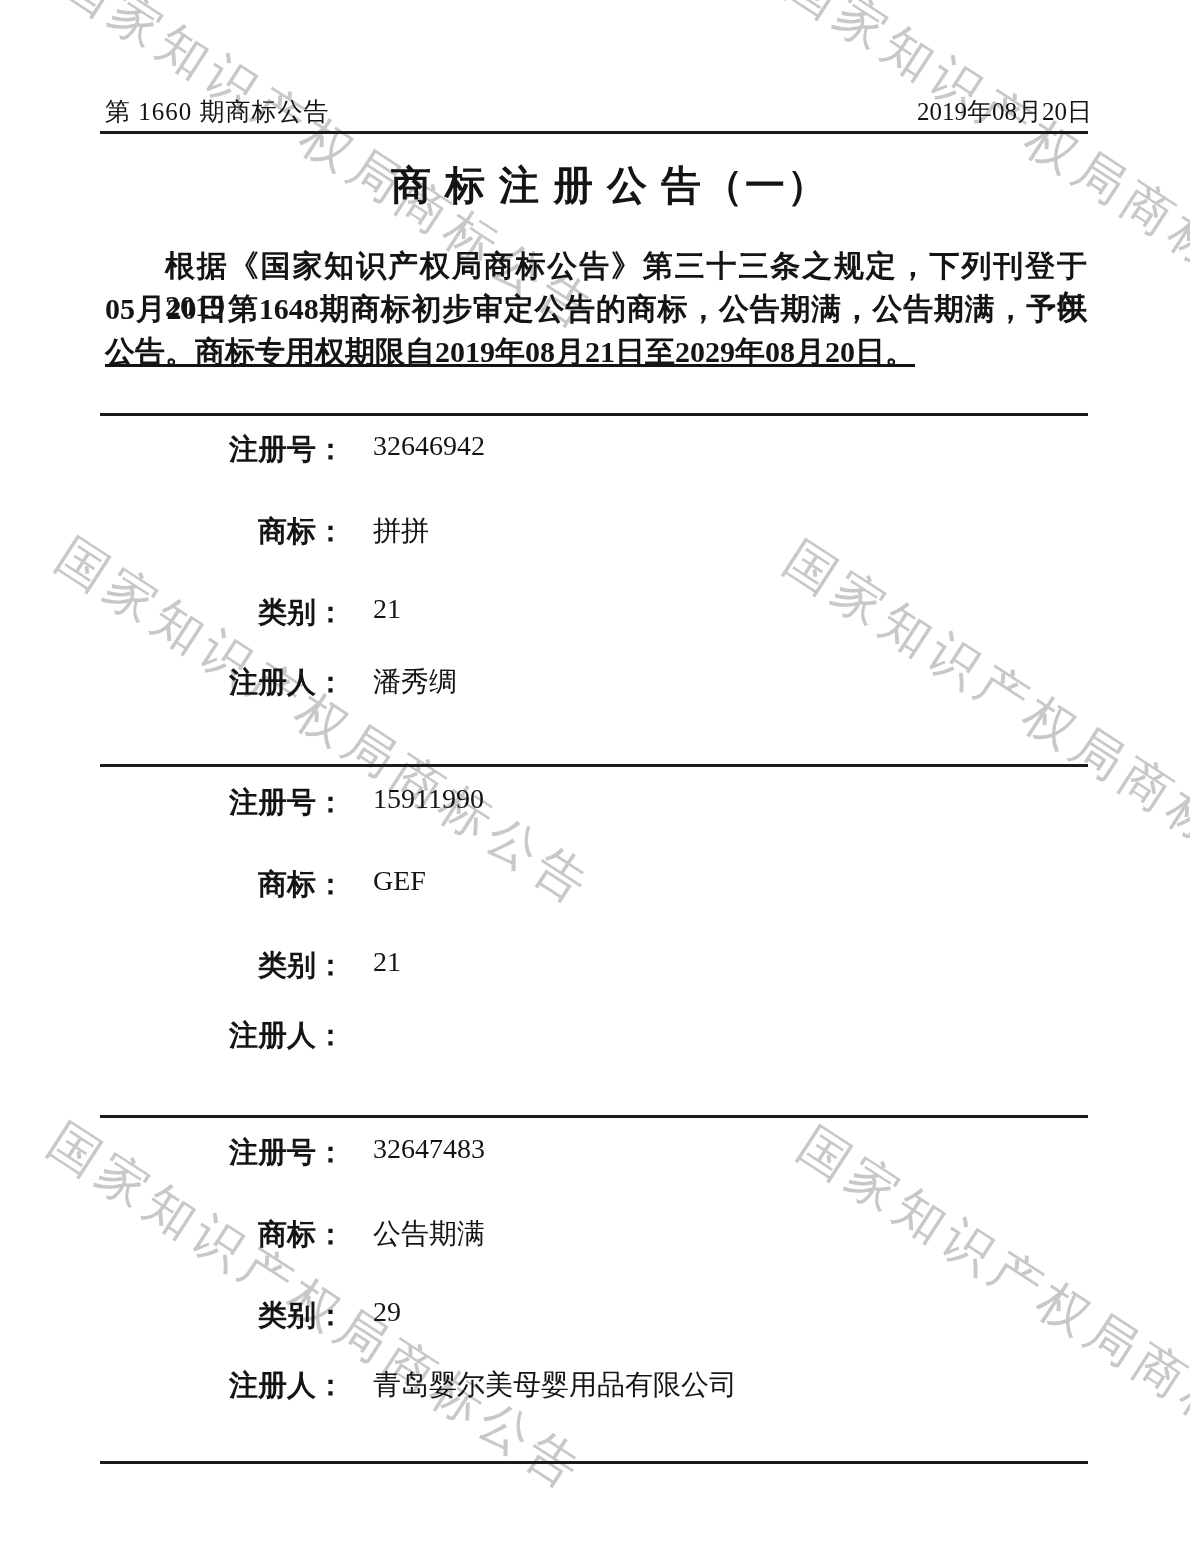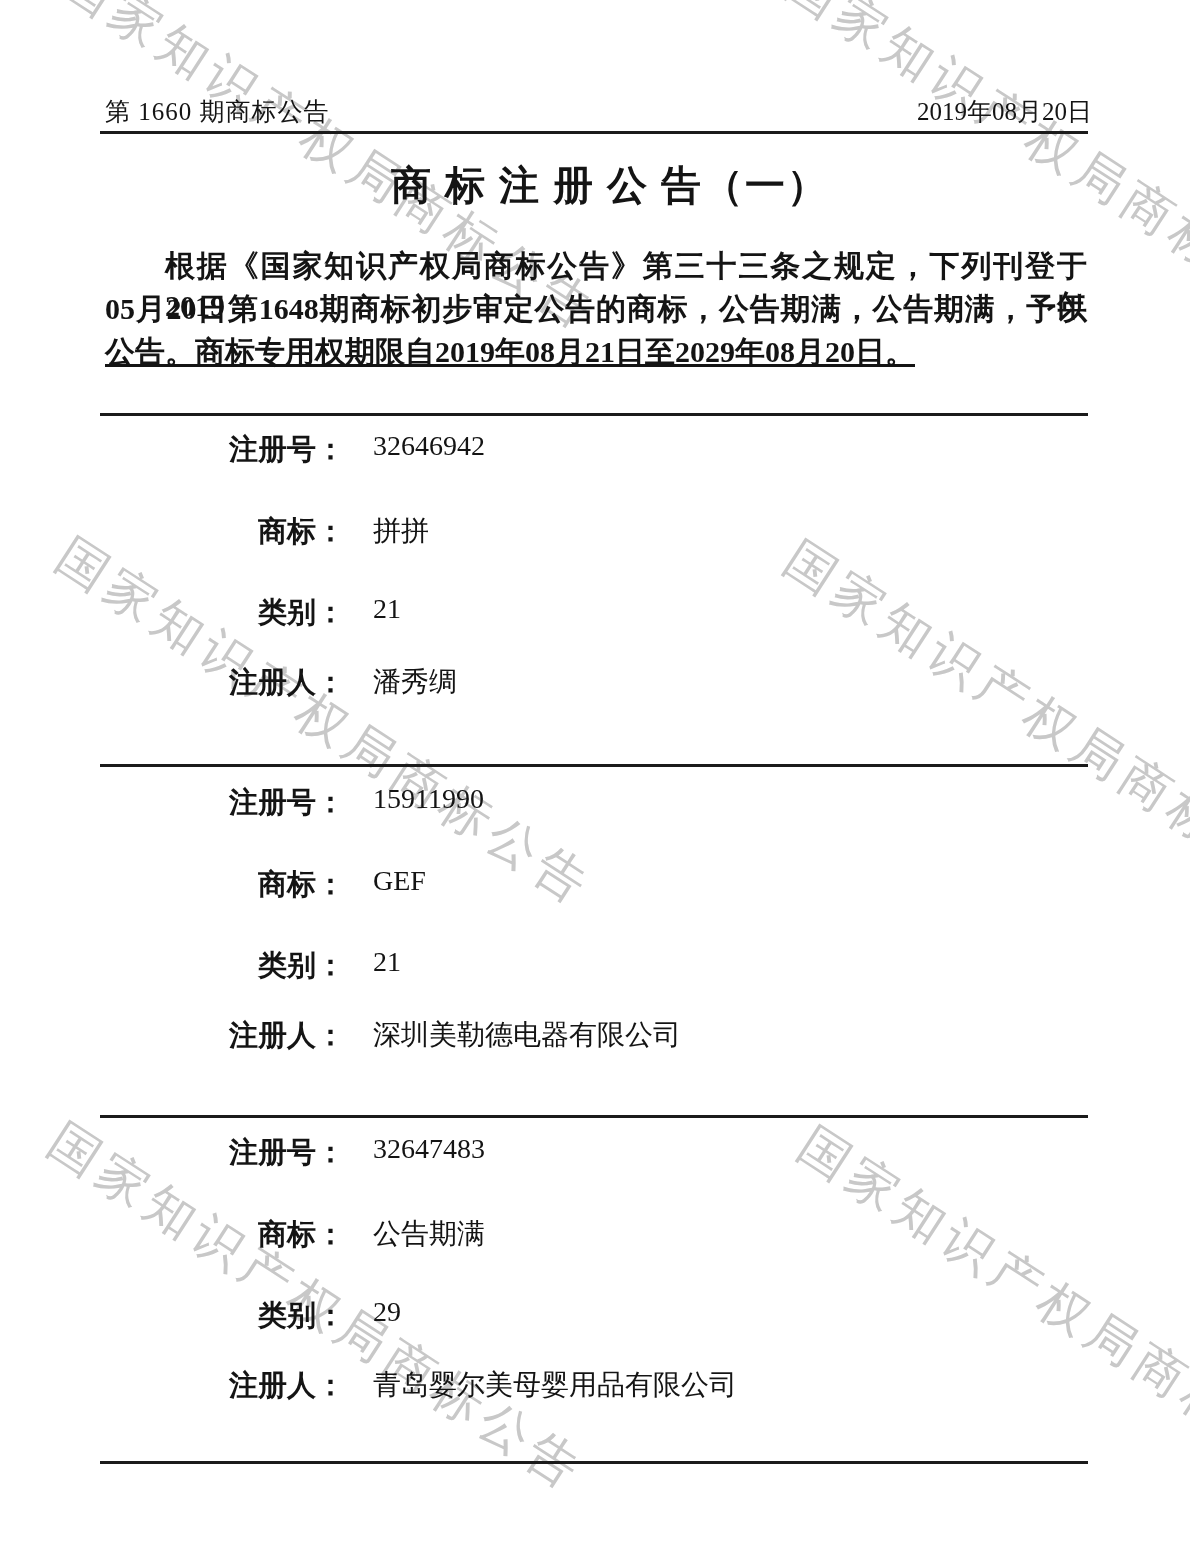--- a/index.html
+++ b/index.html
@@ -114,21 +114,20 @@
     <div class="row" style="top:82px">
       <span class="lbl">商标：</span>
       <span class="val">GEF</span>
     </div>
     <div class="row" style="top:163px">
       <span class="lbl">类别：</span>
       <span class="val">21</span>
     </div>
     <div class="row" style="top:233px">
       <span class="lbl">注册人：</span>
-      <span class="val">深圳美勒德电器有限公司</span>
     </div>
   </div>
 
   <div class="rule div3"></div>
   <div class="entry e3">
     <div class="row" style="top:0px">
       <span class="lbl">注册号：</span>
       <span class="val">32647483</span>
     </div>
     <div class="row" style="top:82px">

